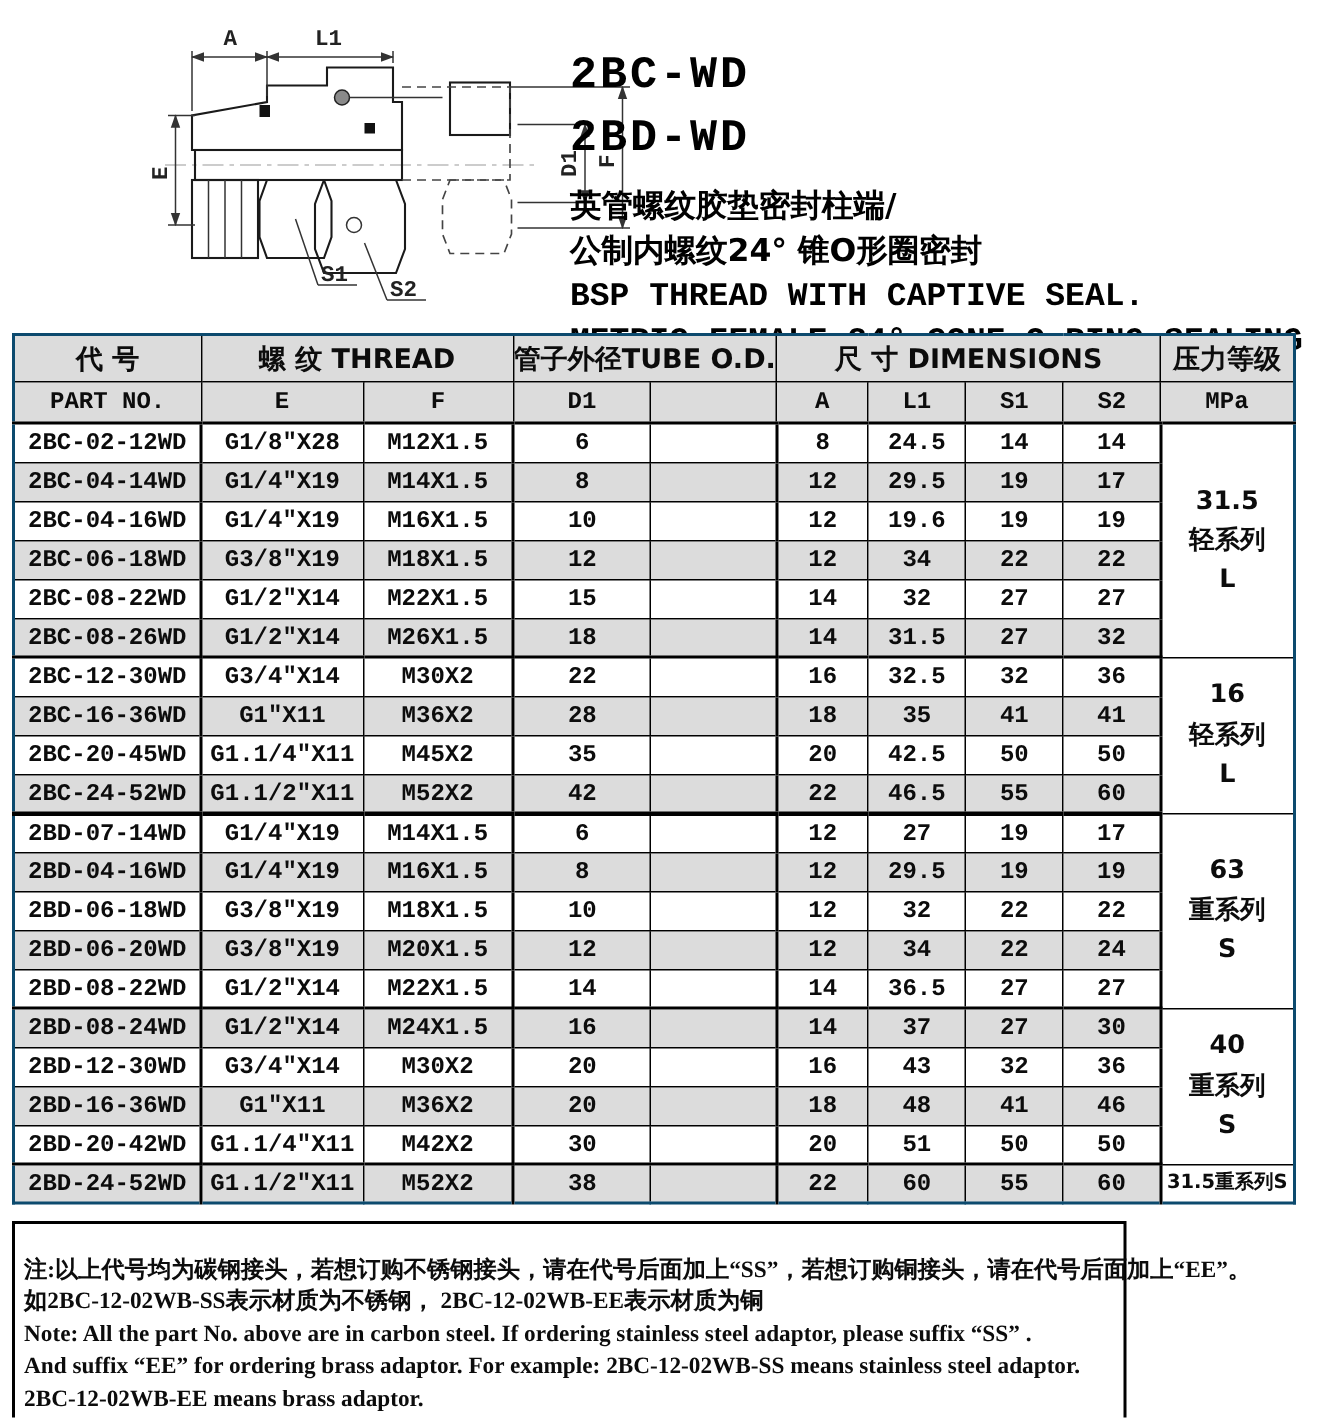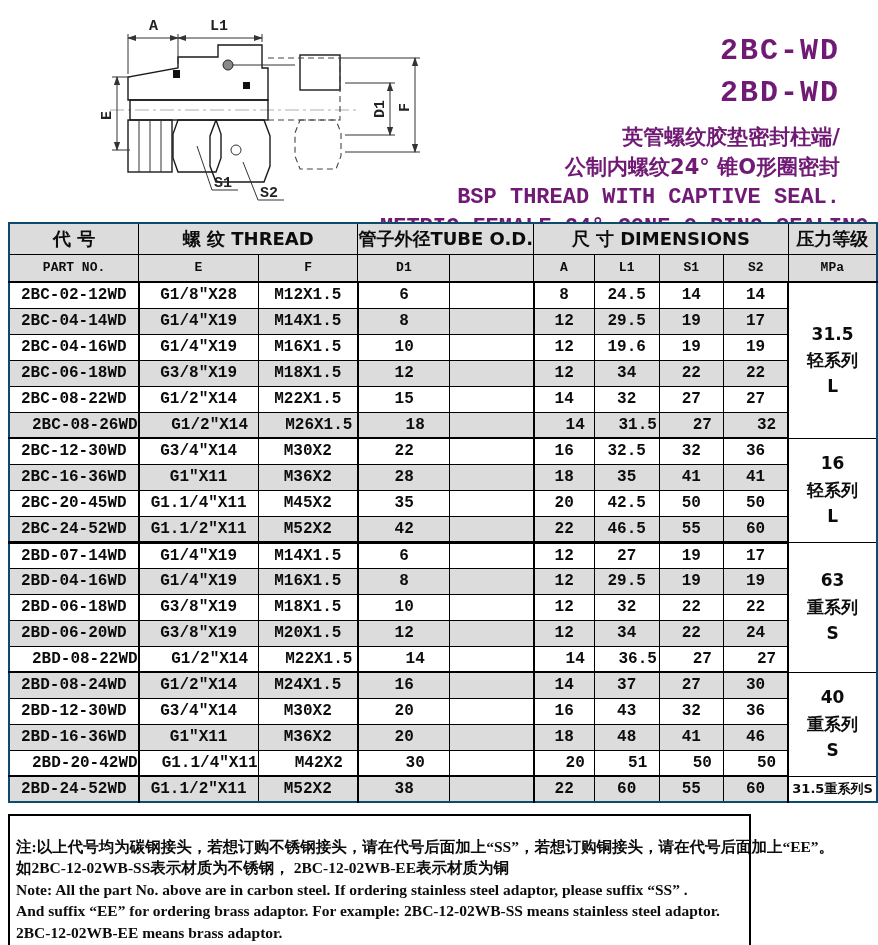--- a/index.html
+++ b/index.html
@@ -6,21 +6,21 @@
   html,body { width:878px; height:945px; background:#ffffff; }
   body {
     position:relative;
     font-family:"Liberation Mono","DejaVu Sans Mono","DejaVu Sans",monospace;
     color:#111;
   }
   
   .drawing-wrap { position:absolute; left:0; top:0; width:440px; height:218px; }
   .title-block {
     position:absolute; left:380px; top:30px; width:460px;
-    text-align:right; font-weight:bold; color:#701a75;
+    text-align:left; font-weight:bold; color:#000000;
   }
   .model-no { font-size:30px; letter-spacing:2px; line-height:1.4; }
   .cn-title { font-size:21px; line-height:1.45; font-family:"DejaVu Sans","Liberation Sans",sans-serif; font-weight:bold; }
   .cn-title.first { margin-top:8px; }
   .en-title { font-size:22px; line-height:1.35; letter-spacing:0px; white-space:nowrap;font-family:Liberation Mono, monospace; }
 
   
   table.spec {
     position:absolute; left:8px; top:222px;
     border-collapse:collapse; table-layout:fixed;
@@ -28,36 +28,36 @@
     background:#fff;
   }
   table.spec td, table.spec th {
     border:1px solid #000;
     text-align:center; vertical-align:middle;
     font-weight:bold; color:#0c0c0c;
     overflow:hidden; white-space:nowrap;
   }
   thead th { background:#dcdcdc; }
   thead tr.h1 th { height:31px; font-size:18px; font-family:"DejaVu Sans","Liberation Sans",sans-serif; }
-  thead tr.h2 th { height:28px; font-size:13px; }
+  thead tr.h2 th { height:28px; font-size:16px; }
   thead tr.h2 th { font-family:"Liberation Mono","DejaVu Sans Mono",monospace; }
   thead tr:last-child th { border-bottom-width:2px; }
   tbody td { height:26px; font-size:16px; }
   tbody tr.shaded td { background:#dcdcdc; }
   tbody td:nth-child(1){ width:125px; border-right-width:2px; }
   tbody td:nth-child(2){ width:108px; }
   tbody td:nth-child(3){ width:100px; border-right-width:2px; }
   tbody td:nth-child(4){ width:79px; }
   tbody td:nth-child(5){ width:72px; border-right-width:2px; }
   tbody td:nth-child(6){ width:61px; }
   tbody td:nth-child(7){ width:65px; }
   tbody td:nth-child(8){ width:65px; }
   tbody td:nth-child(9){ width:65px; border-right-width:2px; }
   th.bR { border-right-width:2px; }
-  tbody tr.group-end td { border-bottom-width:2px;padding-left:22px; }
+  tbody tr.group-end td { border-bottom-width:2px; }
   tbody tr.series-end td { border-bottom-width:3px; }
   td.pressure-cell {
     background:#fff !important; width:89px;
     font-size:17px; line-height:1.55;
     font-family:"DejaVu Sans","Liberation Sans",sans-serif;
   }
   td.pressure-cell.small { font-size:13px; line-height:1.2; }
   col.c1{width:125px} col.c2{width:108px} col.c3{width:100px} col.c4{width:79px}
   col.c5{width:72px} col.c6{width:61px} col.c7{width:65px} col.c8{width:65px}
   col.c9{width:65px} col.c10{width:89px}

